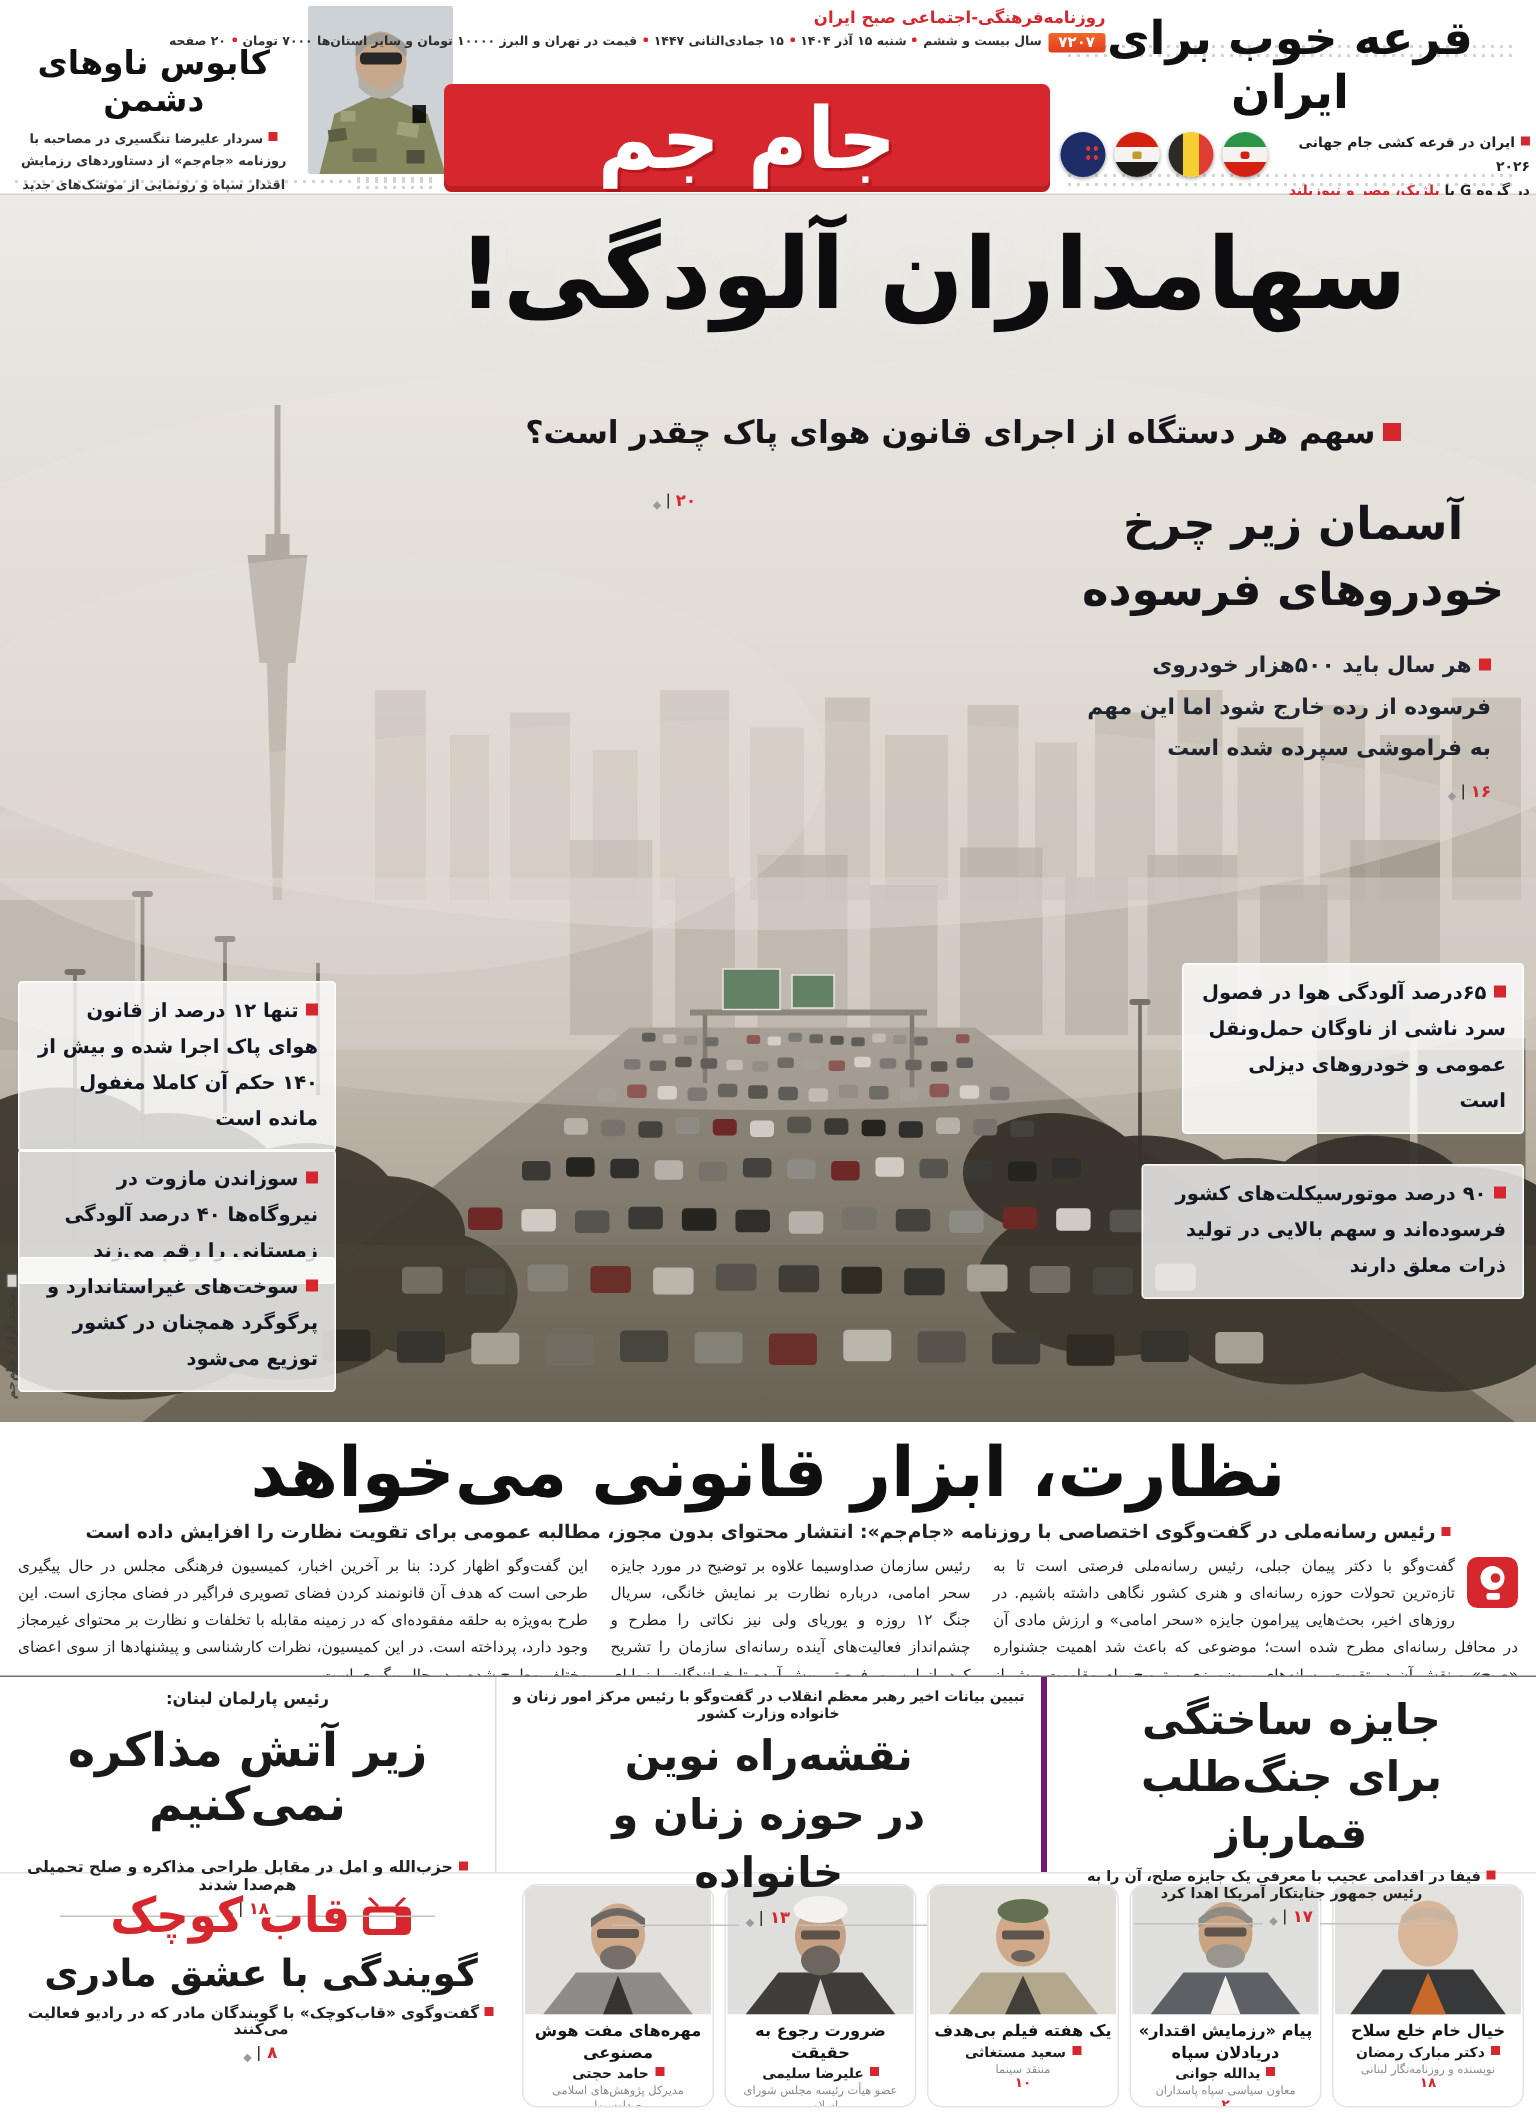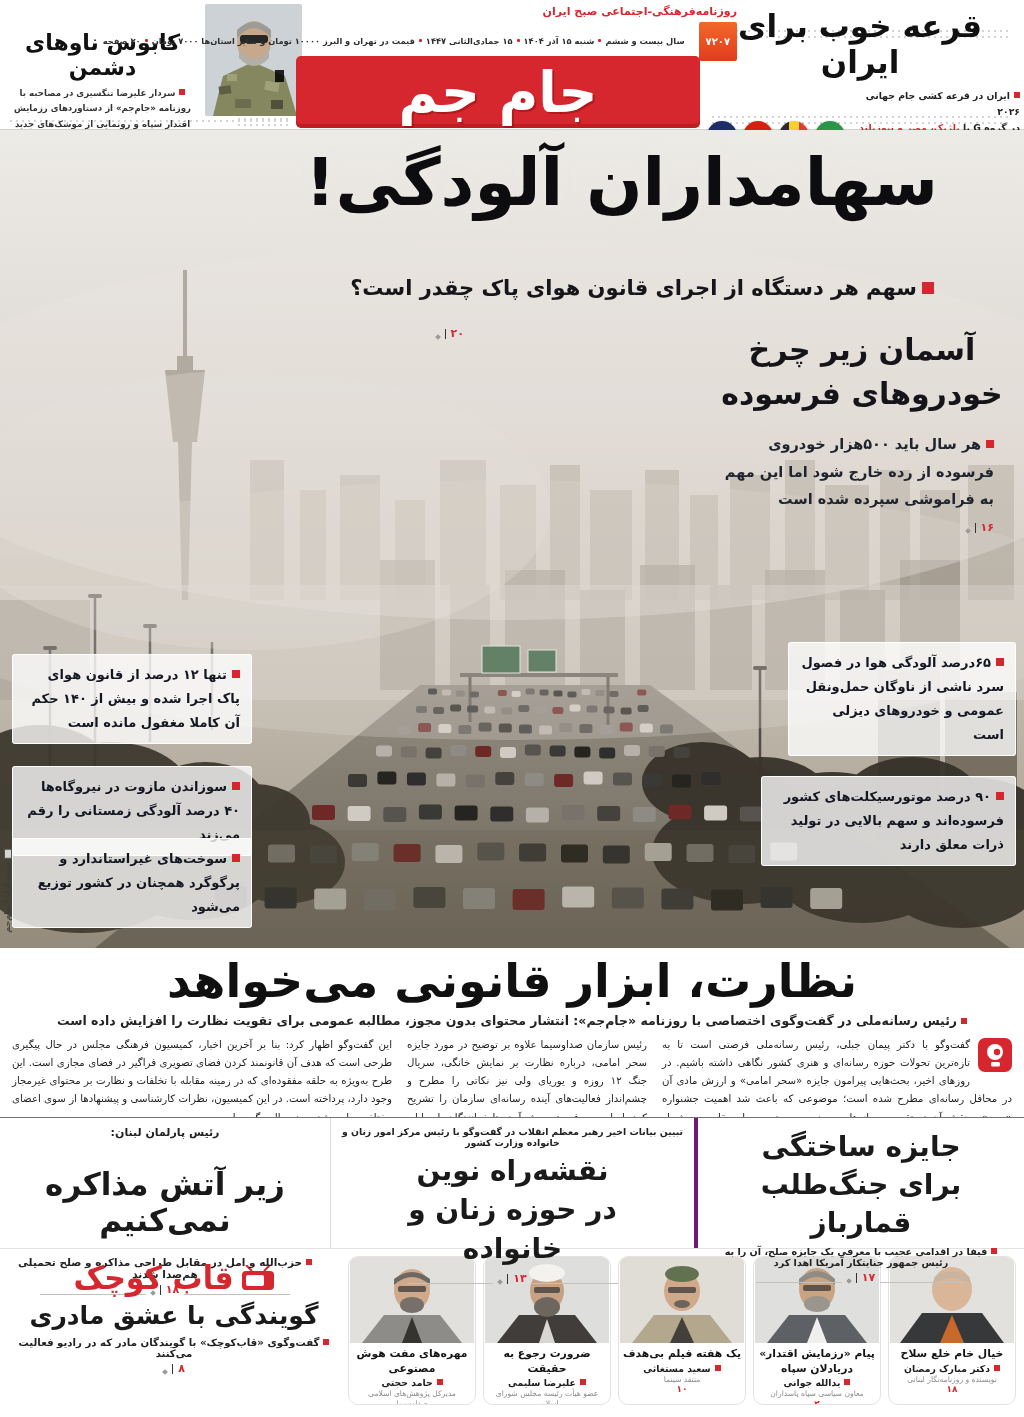--- a/index.html
+++ b/index.html
@@ -19,28 +19,28 @@
   .logo-box{position:absolute;left:296px;top:56px;width:404px;height:72px;background:#d6272e;
             border-radius:5px;display:flex;align-items:center;justify-content:center;
             box-shadow:inset 0 -4px 0 rgba(120,0,0,.25)}
   .logo-box span{color:#fff;font-weight:bold;font-size:54px;letter-spacing:3px;
                  text-shadow:2px 2px 0 rgba(120,0,0,.35);transform:scaleY(1.05)}
 
   .mast-info{position:absolute;left:300px;top:5px;width:437px;text-align:right}
   .tagline{color:#d6272e;font-weight:bold;font-size:11px}
   .dateline{margin-top:4px;font-size:8.3px;color:#2e2e2e;font-weight:bold;white-space:nowrap}
   .issue-badge{display:inline-block;background:linear-gradient(#f2682a,#e03c1e);color:#fff;
-               font-weight:bold;font-size:10px;padding:14px 7px;border-radius:2px;margin-left:14px;vertical-align:-1px}
+               font-weight:bold;font-size:10px;padding:1px 7px;border-radius:2px;margin-left:4px;vertical-align:-1px}
   .seg{display:inline}
   .seg + .seg::before{content:'';display:inline-block;width:3px;height:3px;background:#d6272e;
                       margin:0 4px;vertical-align:2px;border-radius:1px}
 
   .top-right{position:absolute;right:4px;top:8px;width:320px;text-align:center}
   .top-right h2{font-size:31px;font-weight:bold;color:#111;letter-spacing:-.5px}
-  .tr-row{display:flex;align-items:flex-end;margin-top:8px}
+  .tr-row{display:flex;align-items:flex-start;margin-top:8px}
   .tr-sub{width:168px;font-size:9.3px;font-weight:bold;color:#222;text-align:right;line-height:1.7}
   .tr-sub .em{color:#d6272e}
   .flags{flex:1;display:flex;flex-direction:row;justify-content:center;gap:6px;direction:ltr}
   .flag{width:30px;height:30px;border-radius:50%;box-shadow:0 1px 3px rgba(0,0,0,.4);position:relative;overflow:hidden}
   .f-nz{background:#1d2d67}
   .f-nz::after{content:'';position:absolute;right:4px;top:8px;width:10px;height:12px;
                background:radial-gradient(circle 1.6px,#e33 90%,transparent 91%) 0 0/5px 6px}
   .f-eg{background:linear-gradient(#d32011 0 34%,#f5f3f0 34% 66%,#1c1b19 66%)}
   .f-eg::after{content:'';position:absolute;left:12px;top:13px;width:6px;height:5px;background:#c09b2d;border-radius:1px}
   .f-be{background:linear-gradient(90deg,#2d2926 0 33%,#f3d02f 33% 67%,#e03c31 67%)}
@@ -71,21 +71,21 @@
   .lead svg.photo{position:absolute;inset:0}
   .lead-h1{position:absolute;top:14px;right:86px;font-size:66px;font-weight:bold;color:#0d0d0f;
            letter-spacing:-2px;text-shadow:0 0 14px rgba(238,235,230,.8)}
   .lead-sub{position:absolute;top:146px;right:90px;font-size:21px;font-weight:bold;color:#16161a}
   .lead-pl{position:absolute;top:194px;right:560px;width:60px}
   .side-block{position:absolute;top:198px;right:16px;width:292px;text-align:center}
   .side-block h2{font-size:30px;font-weight:bold;color:#141419;line-height:1.45;letter-spacing:-1px}
   .side-block .sub{margin-top:16px;font-size:14.5px;font-weight:bold;color:#20242e;line-height:1.9;text-align:right;padding-right:14px}
   .side-pl{width:70px;margin:8px 0 0 0;margin-right:14px;margin-left:auto}
   .panel{position:absolute;background:rgba(255,255,255,.78);border:1px solid rgba(255,255,255,.92);
-         border-radius:3px;padding:8px 11px;width:240px;font-size:13px;font-weight:bold;
+         border-radius:3px;padding:8px 11px;width:212px;font-size:13px;font-weight:bold;
          line-height:1.85;color:#121722;text-align:right}
   .p1{left:12px;top:524px}.p2{left:12px;top:636px}.p3{left:12px;top:708px}
   .r1{right:8px;top:512px;width:228px}.r2{right:8px;top:646px;width:255px}
   .credit{position:absolute;left:3px;top:716px;writing-mode:vertical-rl;transform:rotate(180deg);
           font-size:8px;color:#3a3a3a;letter-spacing:1px;font-weight:bold;opacity:.85}
   .cam{display:inline-block;width:8px;height:10px;background:#f1efec;border:1px solid #555;border-radius:1px;margin:3px 0}
 
   
   .media{height:170px;position:relative;border-bottom:1px solid #737373;padding-top:6px;overflow:hidden}
   .media h1{text-align:center;font-size:46px;font-weight:bold;color:#101010;letter-spacing:-1.5px}
@@ -97,21 +97,21 @@
   
   .row2{height:130px;display:flex}
   .row2 article{padding-top:8px;text-align:center;position:relative}
   .st-fifa{flex:0 0 330px;border-left:4px solid #701a75}
   .st-women{flex:0 0 364px;border-left:1px solid #ddd}
   .st-lebanon{flex:1}
   .kicker{font-size:9.3px;font-weight:bold;color:#222}
   .st-fifa h2{font-size:28px;font-weight:bold;line-height:1.35;letter-spacing:-1px;padding:2px 44px 0}
   .st-fifa .sub{font-size:9.6px;font-weight:bold;color:#222;margin-top:5px;padding:0 12px}
   .st-women h2{font-size:28px;font-weight:bold;line-height:1.4;letter-spacing:-1px;padding:3px 70px 0}
-  .st-lebanon h2{font-size:31px;font-weight:bold;letter-spacing:-1px;margin-top:27px}
+  .st-lebanon h2{font-size:31px;font-weight:bold;letter-spacing:-1px;margin-top:10px}
   .st-lebanon .sub{font-size:10.5px;font-weight:bold;color:#222;margin-top:18px}
   .row2 .pageline{width:210px}
 
   
   .bottom{height:161px;border-top:1px solid #e2e2e2;display:flex;gap:8px;padding:7px 8px 4px}
   .cards{display:flex;gap:7px}
   .card{width:128px;border:1px solid #e3e3e3;border-radius:10px;overflow:hidden;background:#fff;text-align:center}
   .card svg{display:block;width:100%;height:86px}
   .card h4{font-size:10.8px;font-weight:bold;line-height:1.35;margin:4px 2px 1px;color:#141414}
   .namerow{font-size:9.3px;font-weight:bold;color:#1c1c1c;margin-top:1px}

